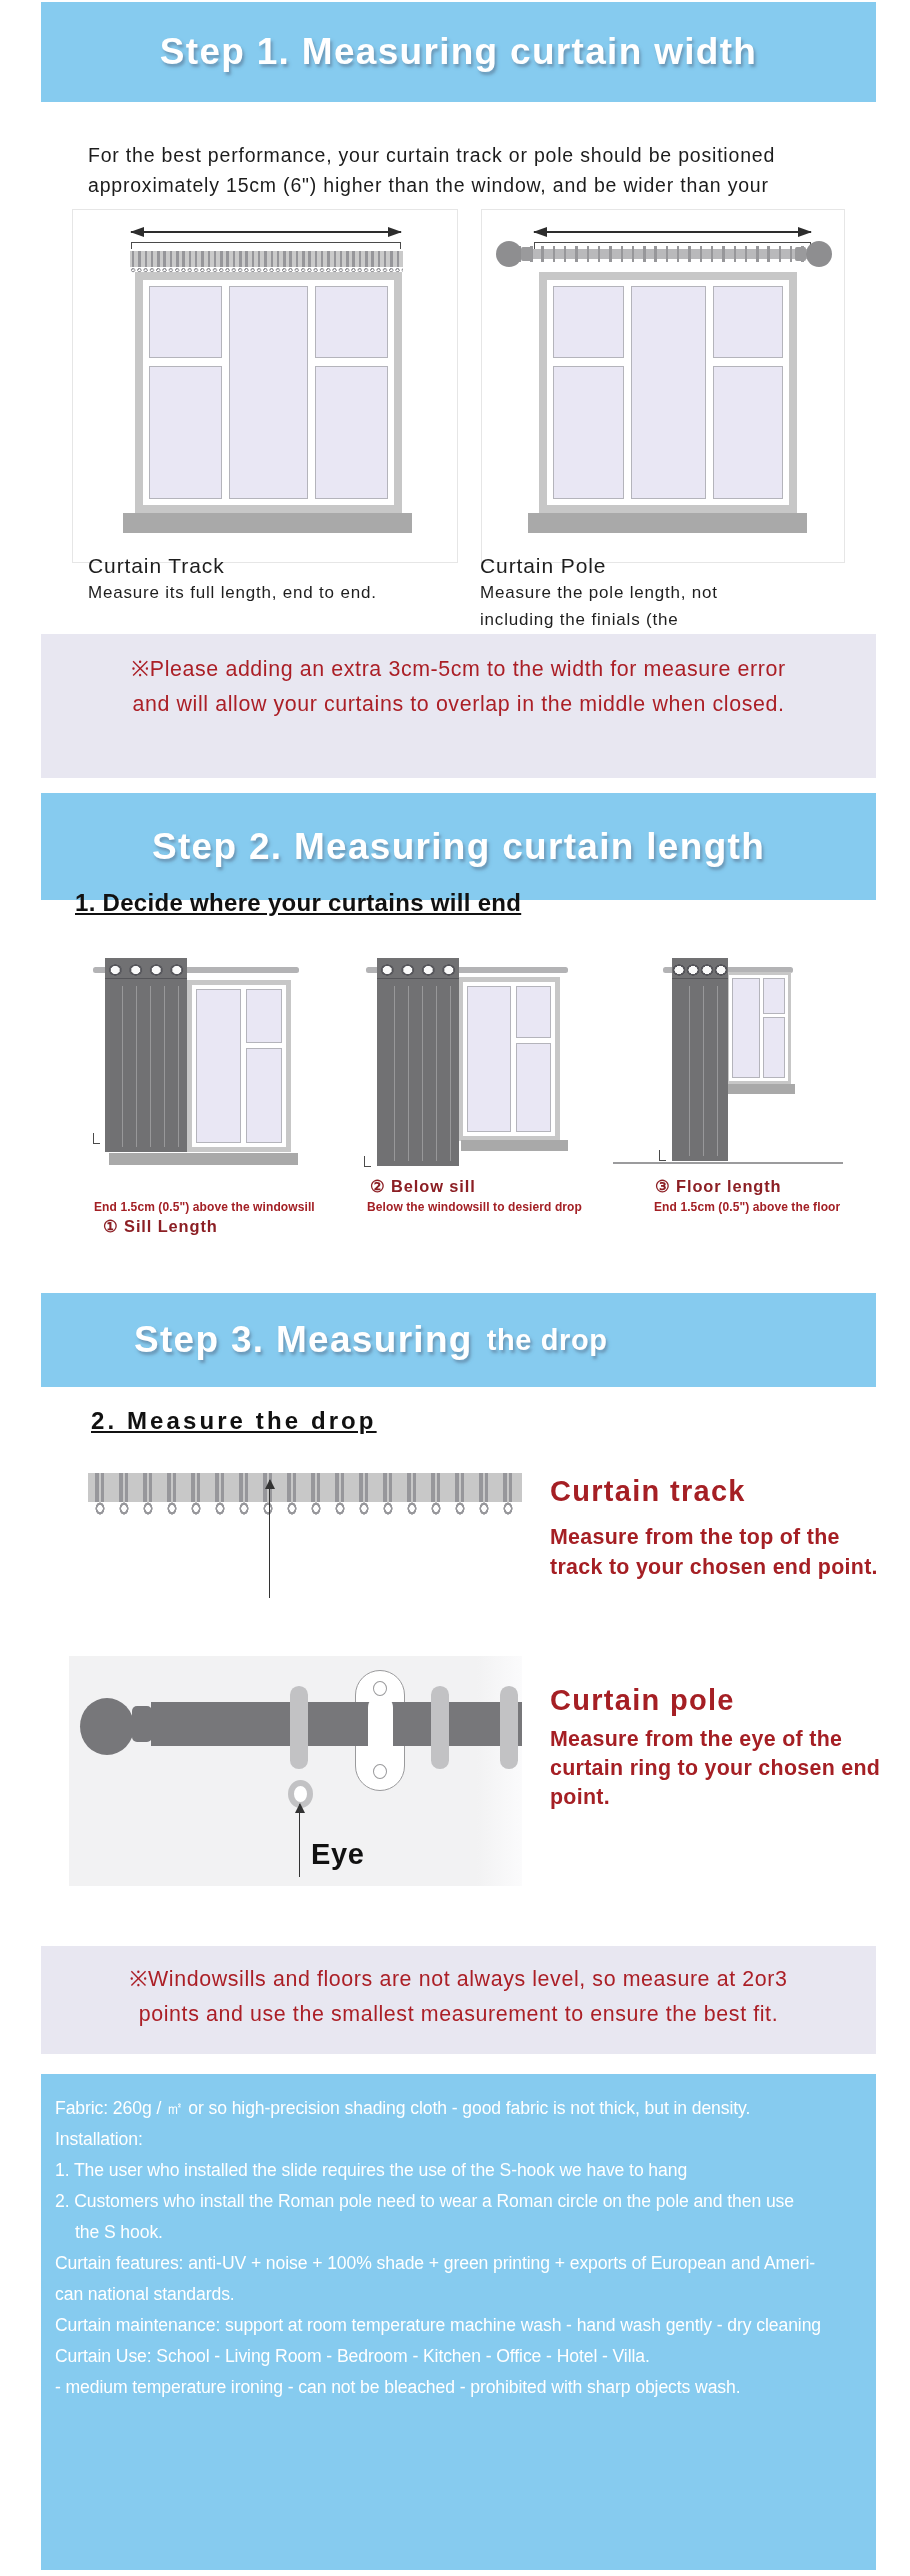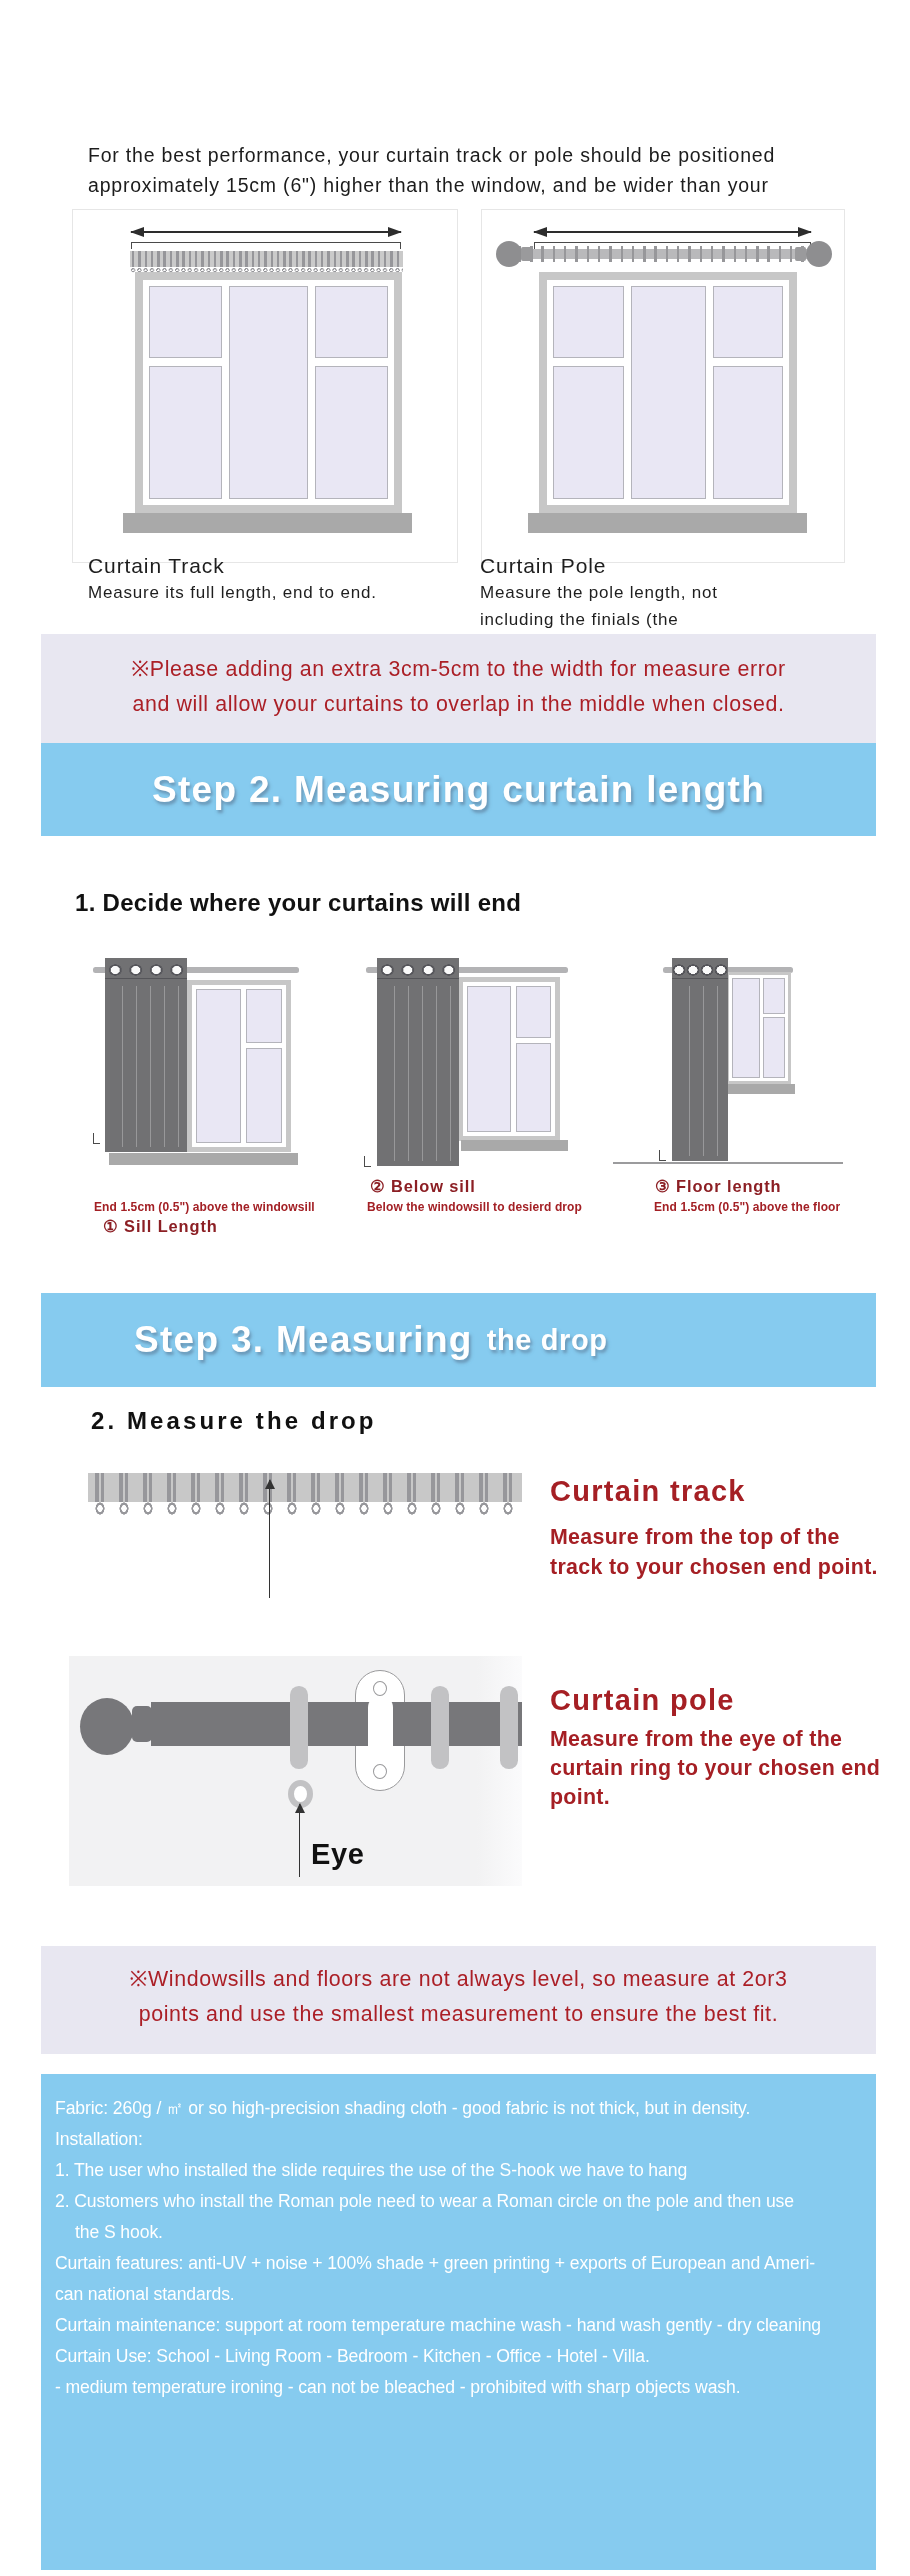--- a/index.html
+++ b/index.html
@@ -5,31 +5,31 @@
   html,body{margin:0;padding:0;background:#ffffff;}
   #page{position:relative;width:910px;height:2576px;background:#ffffff;overflow:hidden;
         font-family:"Liberation Sans", sans-serif;}
 
   
   .banner{position:absolute;left:41px;width:835px;background:#86cbef;
           display:flex;align-items:center;justify-content:center;}
   .banner-text{color:#ffffff;font-weight:700;font-size:37px;letter-spacing:1.3px;
                text-shadow:1.9px 3.1px 3.1px rgba(100,140,170,0.85);white-space:nowrap;}
   #banner1{top:1.9px;height:100px;}
-  #banner2{top:743px;height:93px;}
+  #banner2{top:793px;height:107px;}
   #banner3{top:1293px;height:94px;justify-content:flex-start;padding-left:93px;box-sizing:border-box;}
   #banner3 .banner-text-sub{color:#ffffff;font-weight:700;font-size:29px;letter-spacing:0.6px;
                margin-left:14px;text-shadow:1.9px 3.1px 3.1px rgba(100,140,170,0.85);}
 
   
   .intro{position:absolute;left:88px;top:140px;width:780px;color:#1c1c1c;
          font-size:19.5px;letter-spacing:0.8px;line-height:30px;}
   .cap{position:absolute;color:#1e1e1e;font-size:17px;letter-spacing:0.8px;line-height:28px;}
   .cap-title{font-size:21px;letter-spacing:0.9px;}
-  .black-heading{position:absolute;color:#111;font-weight:700;}
+  .black-heading{position:absolute;color:#111;font-weight:700;text-decoration:underline;}
   #heading1{left:75px;top:889px;font-size:24px;letter-spacing:0.3px;}
   #heading2{left:91px;top:1407px;font-size:24px;letter-spacing:3.1px;}
 
   
   .note{position:absolute;left:41px;width:835px;background:#e8e7f1;color:#ab1f26;
         text-align:center;font-size:21.4px;font-weight:400;letter-spacing:0.6px;line-height:35px;
         box-sizing:border-box;}
   #note1{top:634px;height:144px;padding-top:17.6px;}
   #note2{top:1946px;height:108px;padding-top:16.4px;}
 
@@ -123,20 +123,23 @@
   #infobox{position:absolute;left:41px;top:2074px;width:835px;height:496px;background:#86cbef;
      color:#ffffff;font-size:17.6px;letter-spacing:-0.1px;line-height:31px;
      padding:19px 14px 0 14px;box-sizing:border-box;}
   #infobox .indent{padding-left:20px;}
 </style>
 </head>
 <body>
 
 <div id="page">
 
+  <div id="banner1" class="banner">
+    <span class="banner-text">Step 1. Measuring curtain width</span>
+  </div>
 
   <div class="intro">
     <div>For the best performance, your curtain track or pole should be positioned</div>
     <div>approximately 15cm (6") higher than the window, and be wider than your</div>
   </div>
 
   <div id="box-track" class="illu-box">
     <div class="harrow" style="left:58px;top:21px;width:270px;"></div>
     <div class="bracket" style="left:58px;top:32px;width:270px;"></div>
     <div class="track-strip" style="left:57px;top:41px;width:273px;height:16.4px;"></div>

